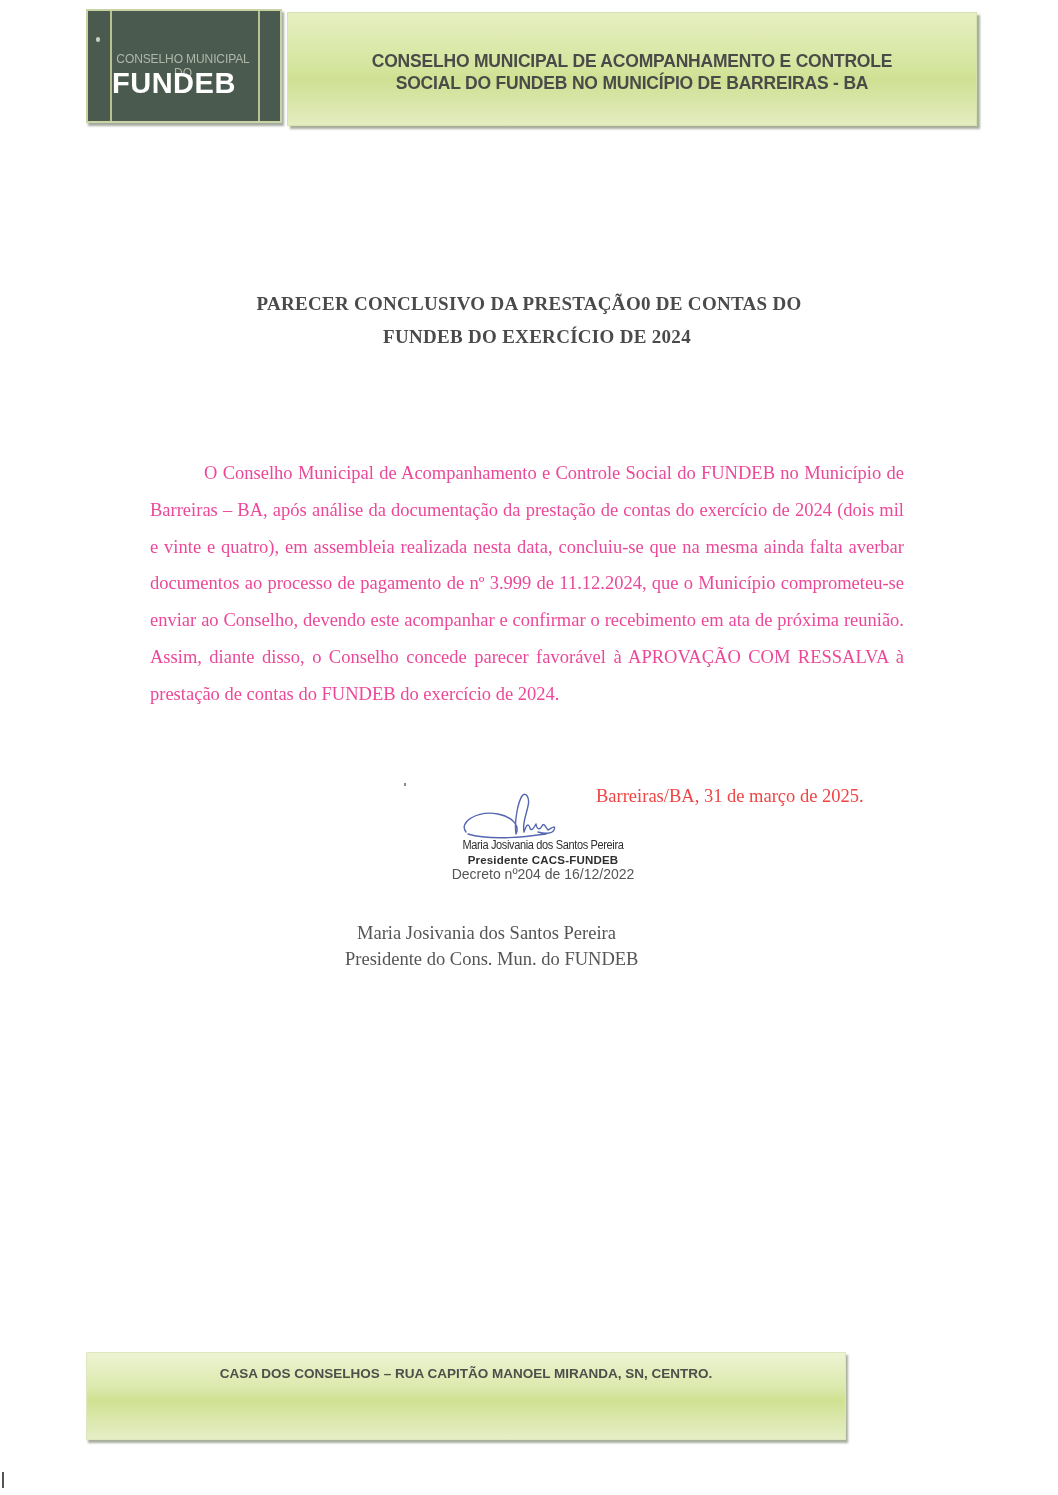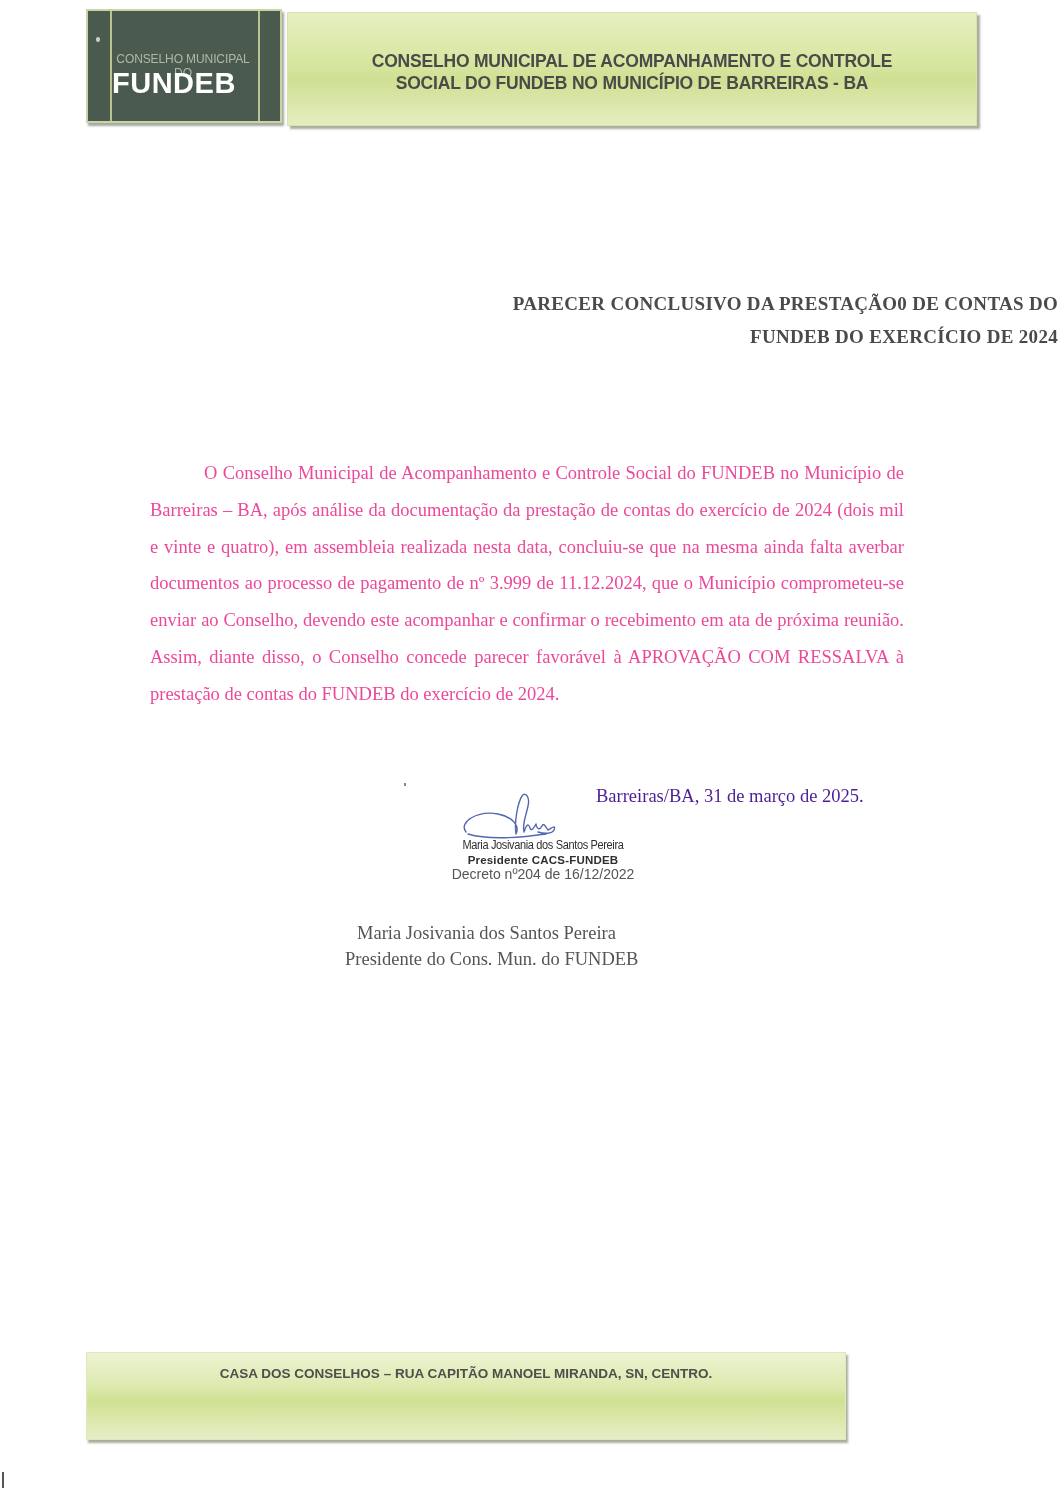--- a/index.html
+++ b/index.html
@@ -38,36 +38,36 @@
       box-shadow: 3px 3px 2px rgba(110,120,90,0.6);
     }
     .header-title {
       position: absolute; left: 0; right: 0; top: 37px; text-align: center;
       font-family: "Liberation Sans", sans-serif; font-weight: bold; font-size: 17.5px; line-height: 22px;
       color: #4a4a48; letter-spacing: -0.2px;
     }
 
     
     .doc-title {
-      position: absolute; left: 0; right: 0; top: 287px; text-align: right;
+      position: absolute; left: 0; right: 0; top: 287px; text-align: center;
       font-family: "Liberation Serif", serif; font-weight: bold; font-size: 19px; line-height: 33px;
       color: #4a4a4a; letter-spacing: 0.3px;
     }
     .doc-title .t2 { padding-left: 16px; }
 
     
     .body-text {
       position: absolute; left: 150px; width: 754px; top: 455px;
       font-size: 18.5px; line-height: 36.8px; color: #ec4899;
       text-align: justify; text-indent: 54px;
     }
 
     .date-line {
       position: absolute; left: 596px; top: 786px;
-      font-size: 18.5px; color: #4c1d95; text-align: center;
+      font-size: 18.5px; color: #ef4444; text-align: center;
     }
 
     
     .sig-svg { position: absolute; left: 458px; top: 792px; width: 120px; height: 52px; }
     .stamp {
       position: absolute; left: 448px; top: 838px; width: 190px; text-align: center;
       font-family: "Liberation Sans", sans-serif; color: #2f2f2f;
     }
     .stamp .s1 { font-size: 12.5px; line-height: 15px; letter-spacing: -0.4px; transform: scaleX(0.88); }
     .stamp .s2 { font-size: 11.5px; font-weight: bold; line-height: 14px; letter-spacing: 0.2px; }

